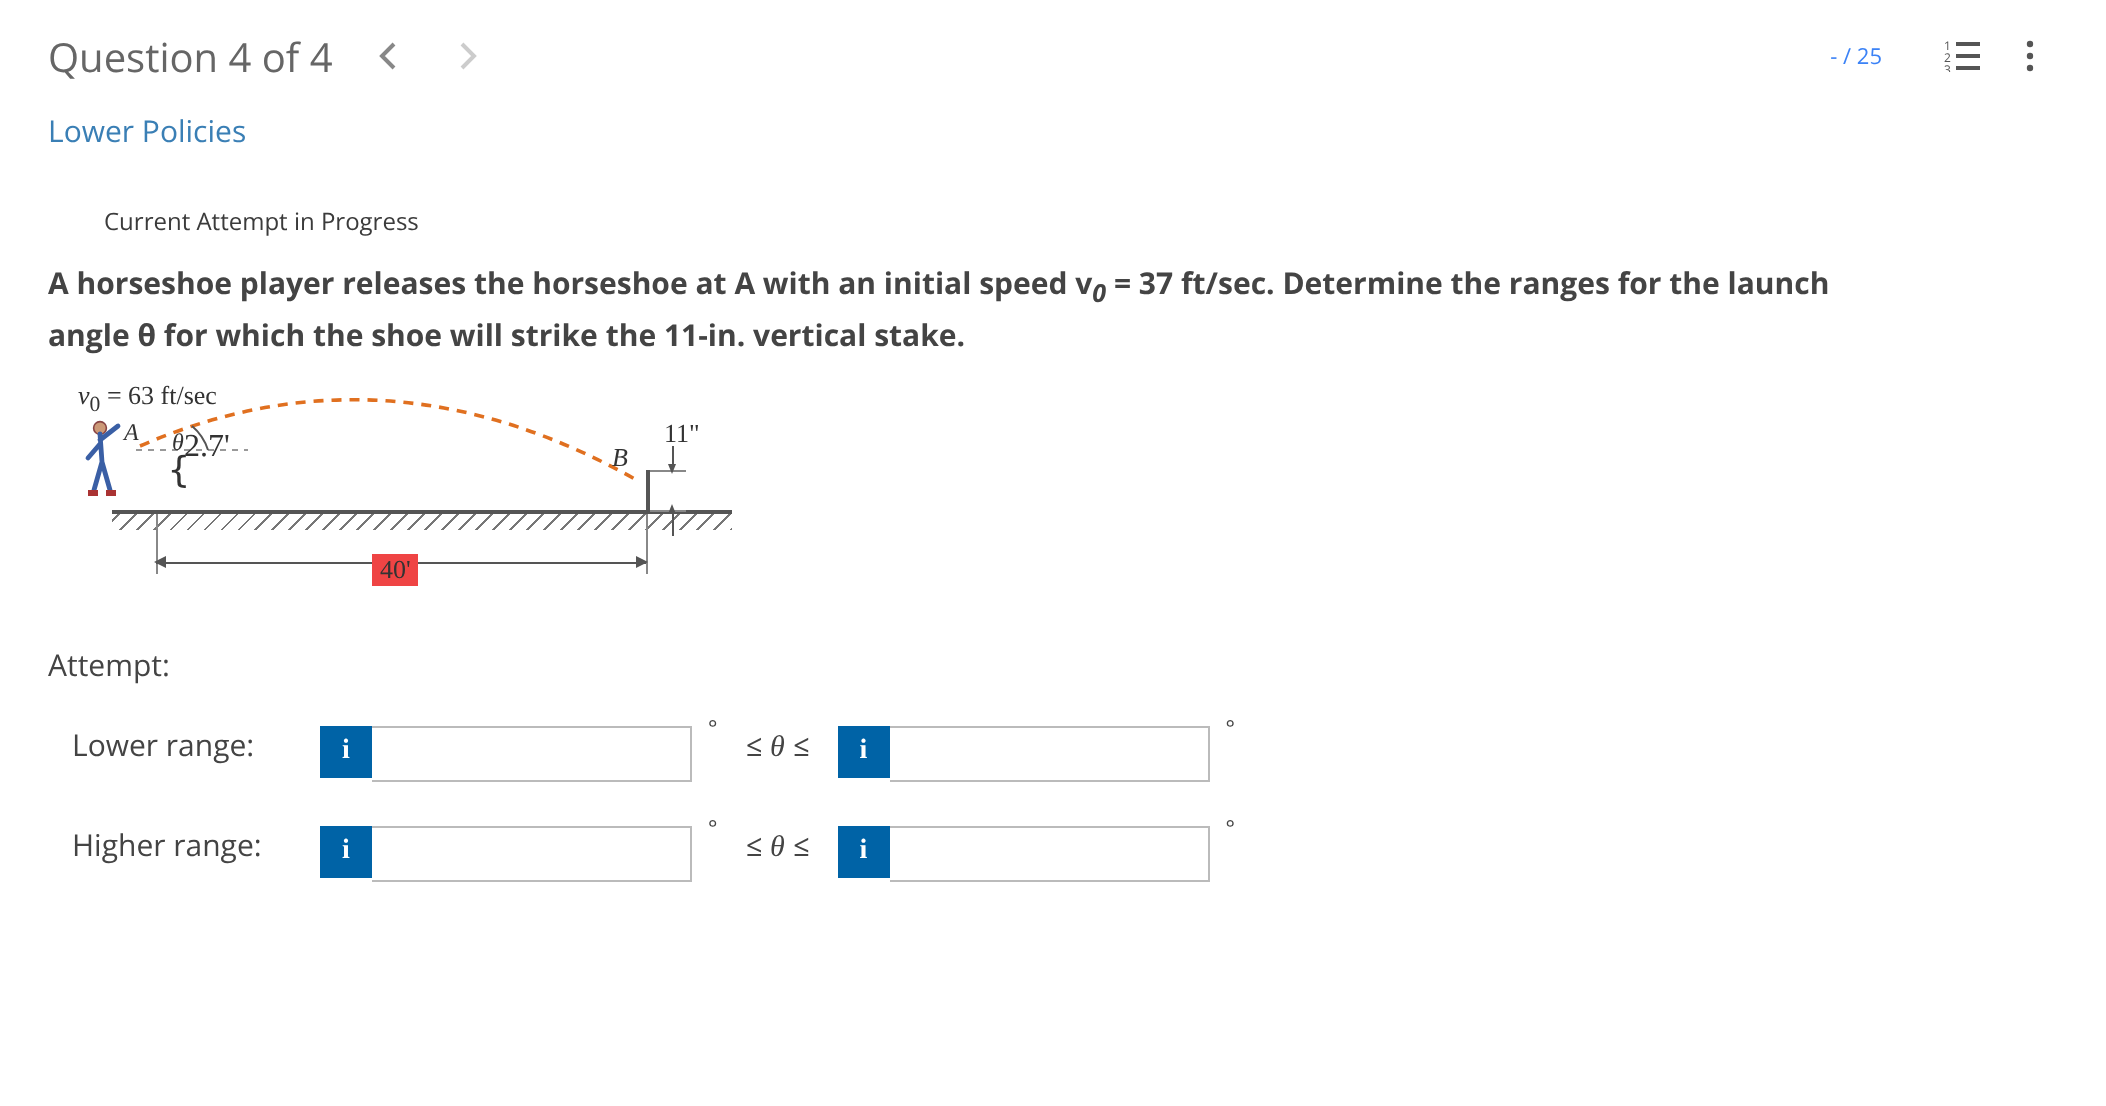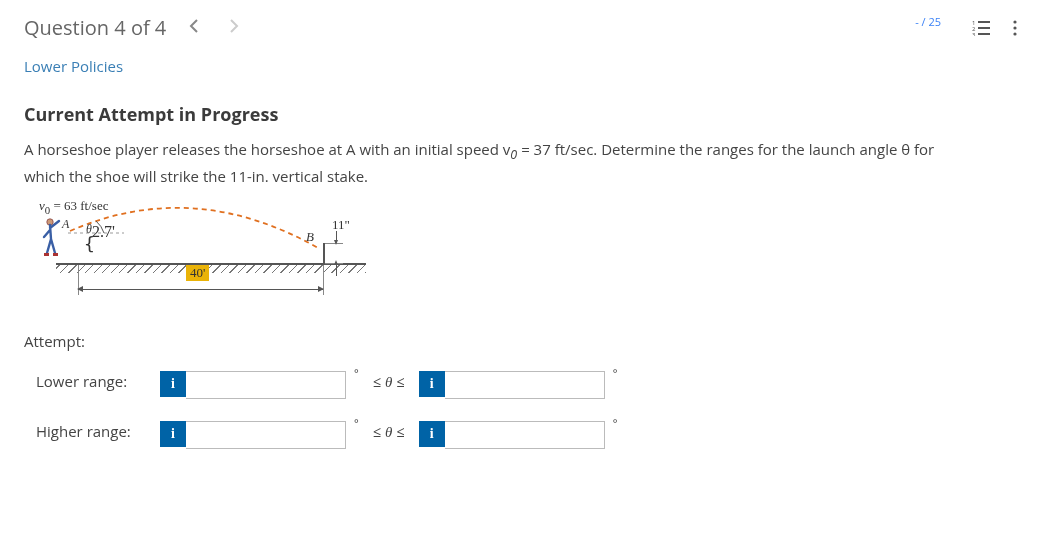--- a/index.html
+++ b/index.html
@@ -6,52 +6,54 @@
   body {
     font-family: "Open Sans", "Segoe UI", Arial, sans-serif;
     background: #fff;
     color: #333;
     width: 1053px;
     height: 553px;
     position: relative;
   }
   .header {
     display: flex;
-    align-items: flex-start;
+    align-items: center;
     padding: 14px 24px 10px 24px;
     color: #555;
   }
   .qtitle { font-size: 20px; color: #666; }
   .nav-arrow {
     width: 24px; height: 24px; display:flex; align-items:center; justify-content:center;
     margin-left: 16px; color:#888; cursor:pointer;
   }
   .nav-arrow.disabled { color:#ccc; }
   .spacer { flex: 1; }
   .score { font-size: 11px; color:#3b82f6; margin-right: 20px; }
   .iconbtn { width:28px; height:28px; display:flex; align-items:center; justify-content:center; margin-left:6px; color:#555; cursor:pointer;}
   .link {
     color: #3a7fb5;
     font-size: 15px;
     padding: 4px 24px 10px 24px;
     cursor: pointer;
     display: inline-block;
   }
   .section-heading {
-    font-weight: 700;
-    font-size: 18px;
+    font-weight: 400;
+    font-size: 12px;
     color: #3b3b3b;
     padding: 16px 24px 12px 24px;
+    margin-left: 28px;
   }
   .prompt {
     color: #444;
     font-size: 15px;
     line-height: 1.5;
     padding: 0 24px 16px 24px;
     max-width: 960px;
+    font-weight: bold;
   }
   .sub0 {
     font-style: italic;
   }
   .figure-wrap { padding: 0 24px 0 36px; }
   .figure {
     width: 330px; height: 110px; position: relative;
     font-family: "Times New Roman", serif;
   }
   .answers-label {
@@ -79,21 +81,21 @@
   
   .ground { position:absolute; left:20px; right:0; top:60px; height:2px; background:#555;}
   .hatch { position:absolute; left:20px; right:0; top:62px; height:8px;
     background: repeating-linear-gradient(-45deg,#777 0 1px, transparent 1px 6px);}
   .dim40 { position:absolute; left:42px; width:245px; top:86px; height:1px; background:#555;}
   .dim40:before,.dim40:after{content:"";position:absolute;top:-3px;width:0;height:0;border-top:3px solid transparent;border-bottom:3px solid transparent;}
   .dim40:before{left:-1px;border-right:6px solid #555;}
   .dim40:after{right:-1px;border-left:6px solid #555;}
   .ext-l{position:absolute;left:42px;top:62px;width:1px;height:30px;background:#888;}
   .ext-r{position:absolute;left:287px;top:62px;width:1px;height:30px;background:#888;}
-  .dim40-lbl{position:absolute; left:150px; top:62px; background:#eab308; padding:0 4px; font-size:13px;}
+  .dim40-lbl{position:absolute; left:150px; top:82px; background:#ef4444; padding:0 4px; font-size:13px;}
   .stake{position:absolute; left:287px; top:40px; width:2px; height:22px; background:#555;}
   .stake-top-ext{position:absolute; left:289px; top:40px; width:18px; height:1px; background:#888;}
   .stake-bot-ext{position:absolute; left:289px; top:60px; width:18px; height:1px; background:#888;}
   .arrow-dn{position:absolute;left:300px;top:28px;width:1px;height:11px;background:#555;}
   .arrow-dn:after{content:"";position:absolute;top:9px;left:-2px;border-left:2.5px solid transparent;border-right:2.5px solid transparent;border-top:5px solid #555;}
   .arrow-up{position:absolute;left:300px;top:62px;width:1px;height:11px;background:#555;}
   .arrow-up:before{content:"";position:absolute;top:-5px;left:-2px;border-left:2.5px solid transparent;border-right:2.5px solid transparent;border-bottom:5px solid #555;}
   .eleven{position:absolute; left:296px; top:14px; font-size:13px;}
   .blabel{position:absolute; left:270px; top:26px; font-style:italic; font-size:13px;}
   .v0{position:absolute; left:3px; top:-5px; font-size:13px;}

